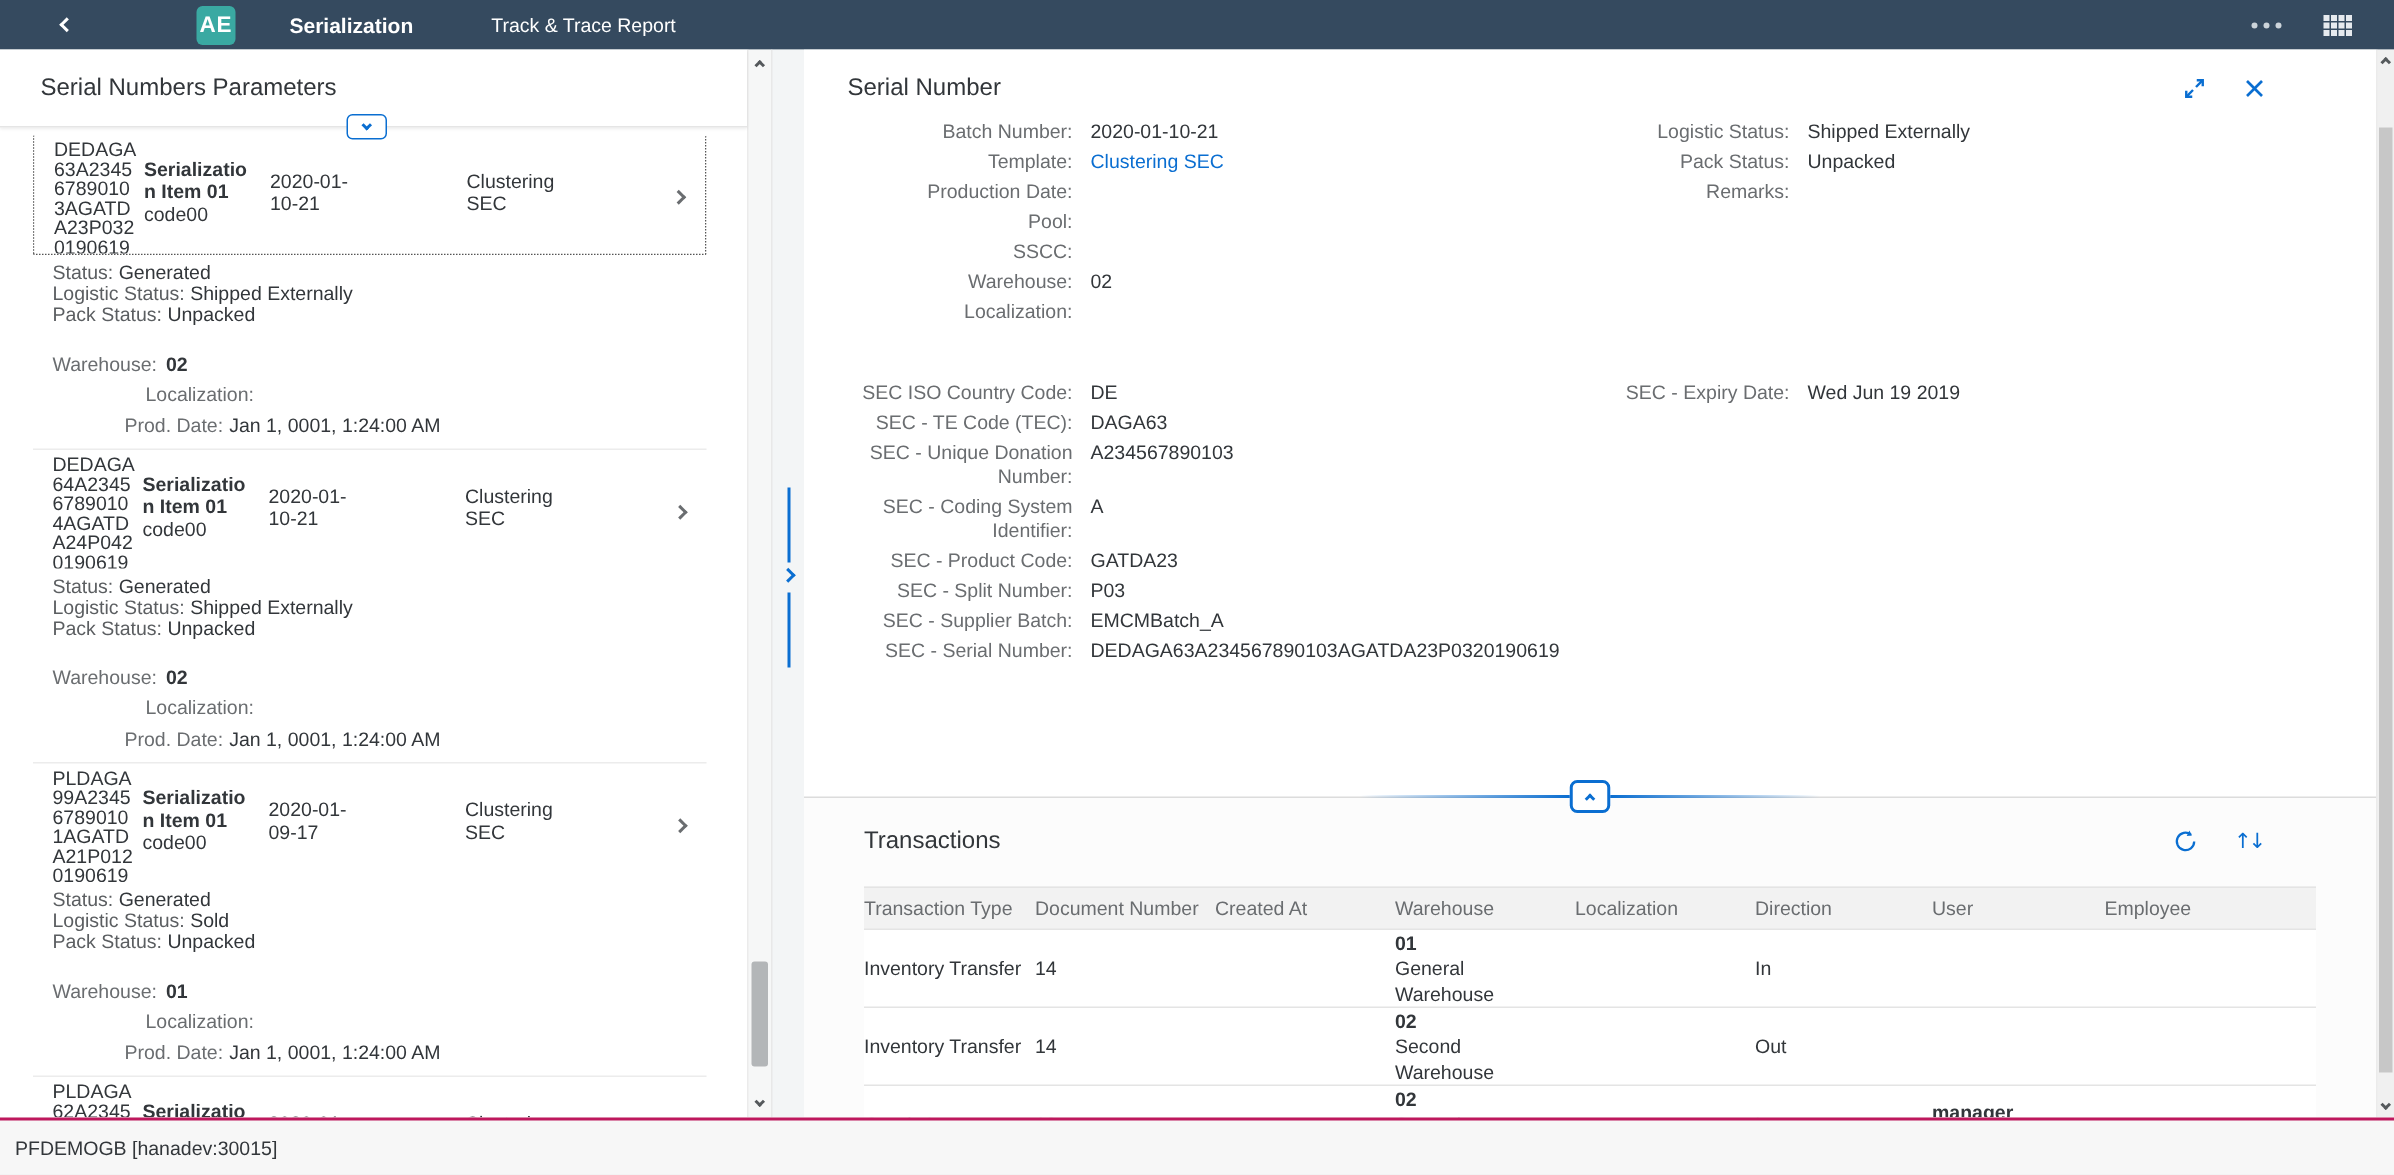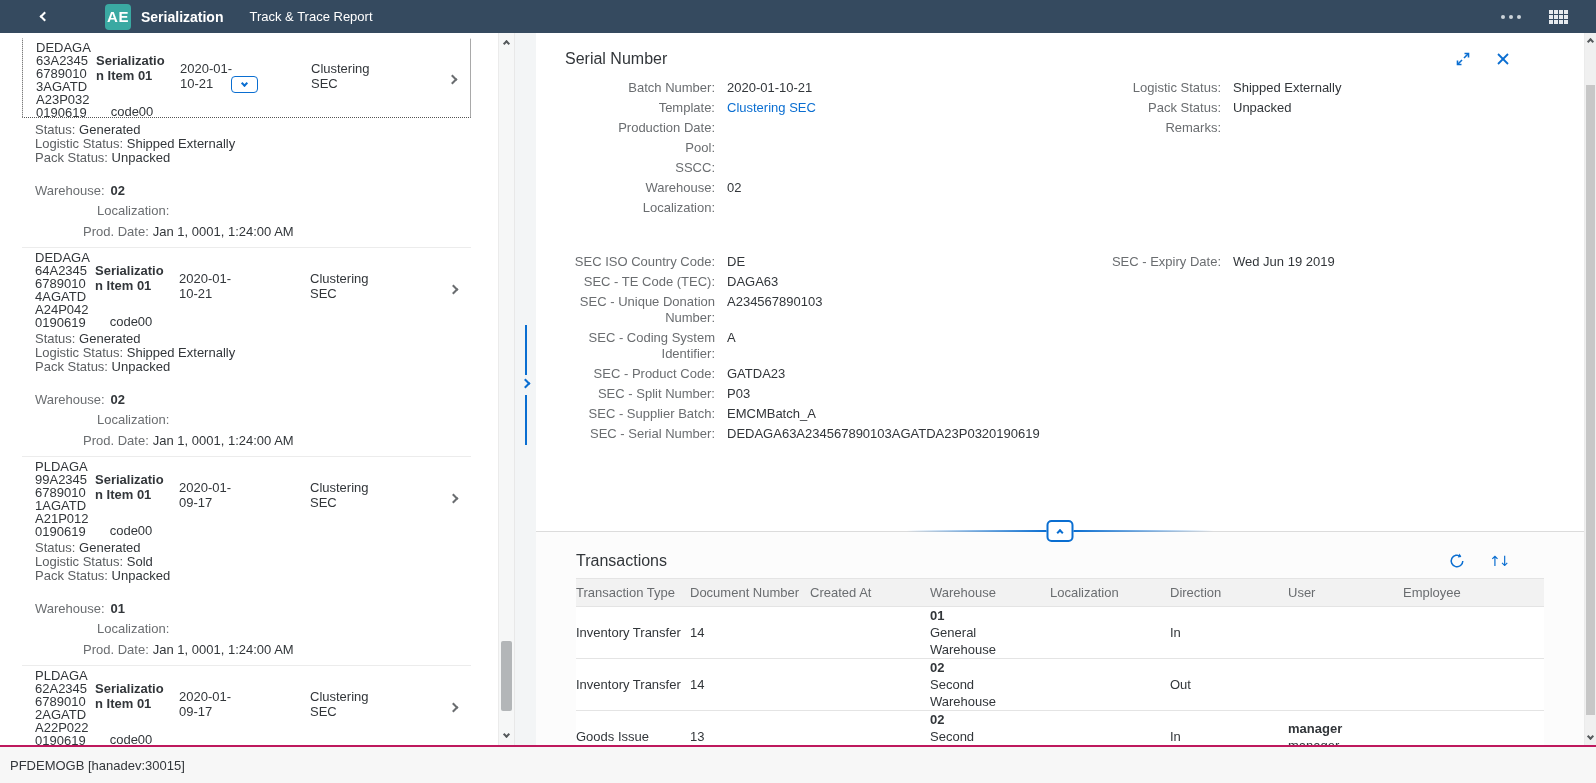--- a/index.html
+++ b/index.html
@@ -1,21 +1,21 @@
 <!DOCTYPE html>
 <html><head>
 <meta charset="utf-8">
 <style>
   * { margin:0; padding:0; box-sizing:border-box; }
   html,body { background:#e9e9e9; }
   body { font-family:"Liberation Sans", sans-serif; }
   #app { position:relative; width:1596px; height:783px; background:#fff; overflow:hidden; }
 
   
-  .topbar { position:absolute; top:0; left:0; right:0; height:33px; background:#354a5f; display:flex; align-items:center; color:#fff; }
+  .topbar { position:absolute; top:0; left:0; right:0; height:33px; background:#354a5f; display:flex; align-items:center; color:#fff;gap:26px; }
   .back-btn { margin-left:33px; width:22px; height:22px; display:flex; align-items:center; justify-content:center; cursor:pointer; }
   .chev { display:inline-block; width:7px; height:7px; border-right:2px solid currentColor; border-bottom:2px solid currentColor; }
   .chev.left  { transform:rotate(135deg); }
   .chev.right { transform:rotate(-45deg); }
   .chev.down  { transform:rotate(45deg); }
   .chev.up    { transform:rotate(-135deg); }
   .logo { margin-left:50px; width:26px; height:26px; border-radius:4px; background:#3aa9a2; color:#fff; font-weight:bold; font-size:15px; display:flex; align-items:center; justify-content:center; letter-spacing:0.5px; }
   .app-title { margin-left:10px; font-size:14px; font-weight:bold; }
   .page-title { margin-left:26px; font-size:13px; }
   .topbar-right { margin-left:auto; display:flex; align-items:center; gap:24px; margin-right:28px; }
@@ -33,21 +33,21 @@
   .left-header h1 { font-size:16px; font-weight:normal; color:#32363a; margin-left:27px; }
   .collapse-btn { position:absolute; left:231px; top:43px; width:27px; height:17px; background:#fff; border:1px solid #0a6ed1; border-radius:4px; display:flex; align-items:center; justify-content:center; color:#0a6ed1; cursor:pointer; z-index:3; }
   .collapse-btn .chev { width:5px; height:5px; margin-top:-2px; }
   .list { flex:1; overflow:hidden; padding-top:5px; }
 
   .card-row { position:relative; margin:0 27px 0 22px; height:80px; background:#fff; border-top:1px solid #ececec; display:flex; padding:3px 0 0 13px; cursor:pointer; overflow:hidden; }
   .card-row.selected { border:1px dotted #555; border-radius:1px; }
   .serial { width:55px; font-size:13px; line-height:13px; color:#32363a; word-break:break-all; }
   .itemcol { width:72px; margin-left:5px; font-size:13px; line-height:15px; color:#32363a; word-break:break-word; padding-top:12px; }
   .itemcol .nm { font-weight:bold; }
-  .itemcol .cd { margin-top:21px;text-align:center; }
+  .itemcol .cd { margin-top:0; }
   .datecol { width:55px; margin-left:12px; font-size:13px; line-height:15px; color:#32363a; word-break:break-all; padding-top:20px; }
   .tplcol { width:66px; margin-left:76px; font-size:13px; line-height:15px; color:#32363a; padding-top:20px; }
   .card-chev { margin-left:auto; margin-right:14px; align-self:center; color:#6a6d70; }
   .status-block { margin:5px 0 8px 22px; width:413px; padding-left:13px; background:#fff; }
   .s-line { font-size:13px; line-height:14px; color:#32363a; }
   .s-line .lab { color:#5b5e61; }
   .wh-line { margin-top:18px; font-size:13px; line-height:15px; }
   .wh-line .lab { color:#6a6d70; }
   .wh-line .val { font-weight:bold; color:#32363a; margin-left:6px; }
   .loc-line { margin-top:5px; padding-left:62px; font-size:13px; line-height:15px; color:#6a6d70; }
@@ -69,41 +69,41 @@
   .split-line { position:absolute; left:10px; width:2px; height:50px; background:#0a6ed1; }
   .split-chev { position:absolute; left:7px; color:#0a6ed1; cursor:pointer; }
 
   
   .right-panel { flex:1; background:#fff; display:flex; flex-direction:column; position:relative; }
   .detail { height:499px; position:relative; border-bottom:1px solid #dcdcdc; background:#fff; }
   .detail-head { display:flex; align-items:center; padding:17px 16px 0 29px;text-align:right; }
   .detail-head h2 { font-size:16px; font-weight:normal; color:#32363a; }
   .detail-icons { margin-left:auto; display:flex; gap:22px; margin-right:56px; color:#0a6ed1; }
   .icon-btn { cursor:pointer; display:flex; align-items:center; justify-content:center; width:18px; height:18px; }
-  .form { display:grid; grid-template-columns:470px 1fr; padding:12px 24px 0 29px;gap:28px; }
+  .form { display:grid; grid-template-columns:470px 1fr; padding:12px 24px 0 29px; }
   .frow { display:flex; margin-bottom:4px; }
   .flabel { width:150px; flex:0 0 150px; text-align:right; color:#6a6d70; font-size:13px; line-height:16px; }
   .fcol2 .flabel { width:158px; flex:0 0 158px; }
   .fvalue { margin-left:12px; color:#32363a; font-size:13px; line-height:16px; min-height:16px; }
   .fvalue.link { color:#0a6ed1; cursor:pointer; }
   .sec-gap { margin-top:22px; }
 
   .divider-btn { position:absolute; bottom:-11px; left:50%; transform:translateX(-50%); display:flex; align-items:center; z-index:4; }
   .divider-btn .dline { width:140px; height:2px; }
   .divider-btn .dline.l { background:linear-gradient(to left, #0a6ed1, rgba(10,110,209,0)); }
   .divider-btn .dline.r { background:linear-gradient(to right, #0a6ed1, rgba(10,110,209,0)); }
   .divider-btn .btn { width:27px; height:22px; background:#fff; border:2px solid #0a6ed1; border-radius:5px; display:flex; align-items:center; justify-content:center; color:#0a6ed1; cursor:pointer; }
 
   
   .trans { flex:1; background:#fcfcfc; padding:20px 40px 0 40px; overflow:hidden; }
   .trans-head { display:flex; align-items:center; }
   .trans-head h3 { font-size:16px; font-weight:normal; color:#32363a; }
   .trans-icons { margin-left:auto; display:flex; gap:24px; margin-right:36px; color:#0a6ed1; }
   .sort-glyph { font-family:"DejaVu Sans", sans-serif; font-size:14px; letter-spacing:-2px; }
-  .ttable { margin-top:8px; width:100%; }
+  .ttable { margin-top:21px; width:100%; }
   .trow { display:grid; grid-template-columns:114px 120px 120px 120px 120px 118px 115px 1fr; align-items:center; background:#fff; border-bottom:1px solid #e4e4e4; min-height:36px; }
   .trow.thead { background:#f2f2f2; min-height:29px; border-top:1px solid #e4e4e4; }
   .trow.thead .tcell { color:#6a6d70; font-size:13px; }
   .tcell { font-size:13px; color:#32363a; padding-right:8px; }
   .tcell .b { font-weight:bold; line-height:17px; }
   .tcell .n { line-height:17px; }
 
   
   .footer { position:absolute; bottom:0; left:0; right:0; height:38px; background:#f7f7f7; border-top:2px solid #be185d; display:flex; align-items:center; }
   .footer span { margin-left:10px; font-size:13px; color:#32363a; }
@@ -139,20 +139,23 @@
           <i></i>
           <i></i>
           <i></i>
         </div>
     </div>
   </div>
 
   <div class="main">
 
     <div class="left-panel">
+      <div class="left-header">
+        <h1>Serial Numbers Parameters</h1>
+      </div>
       <div class="collapse-btn">
           <span class="chev down"></span>
         </div>
 
       <div class="list">
 
         <div class="card-row selected" style="border-top:none;">
           <div class="serial">DEDAGA63A234567890103AGATDA23P0320190619</div>
           <div class="itemcol"><span class="nm">Serialization Item 01</span><div class="cd">code00</div></div>
           <div class="datecol">2020-01-10-21</div>

